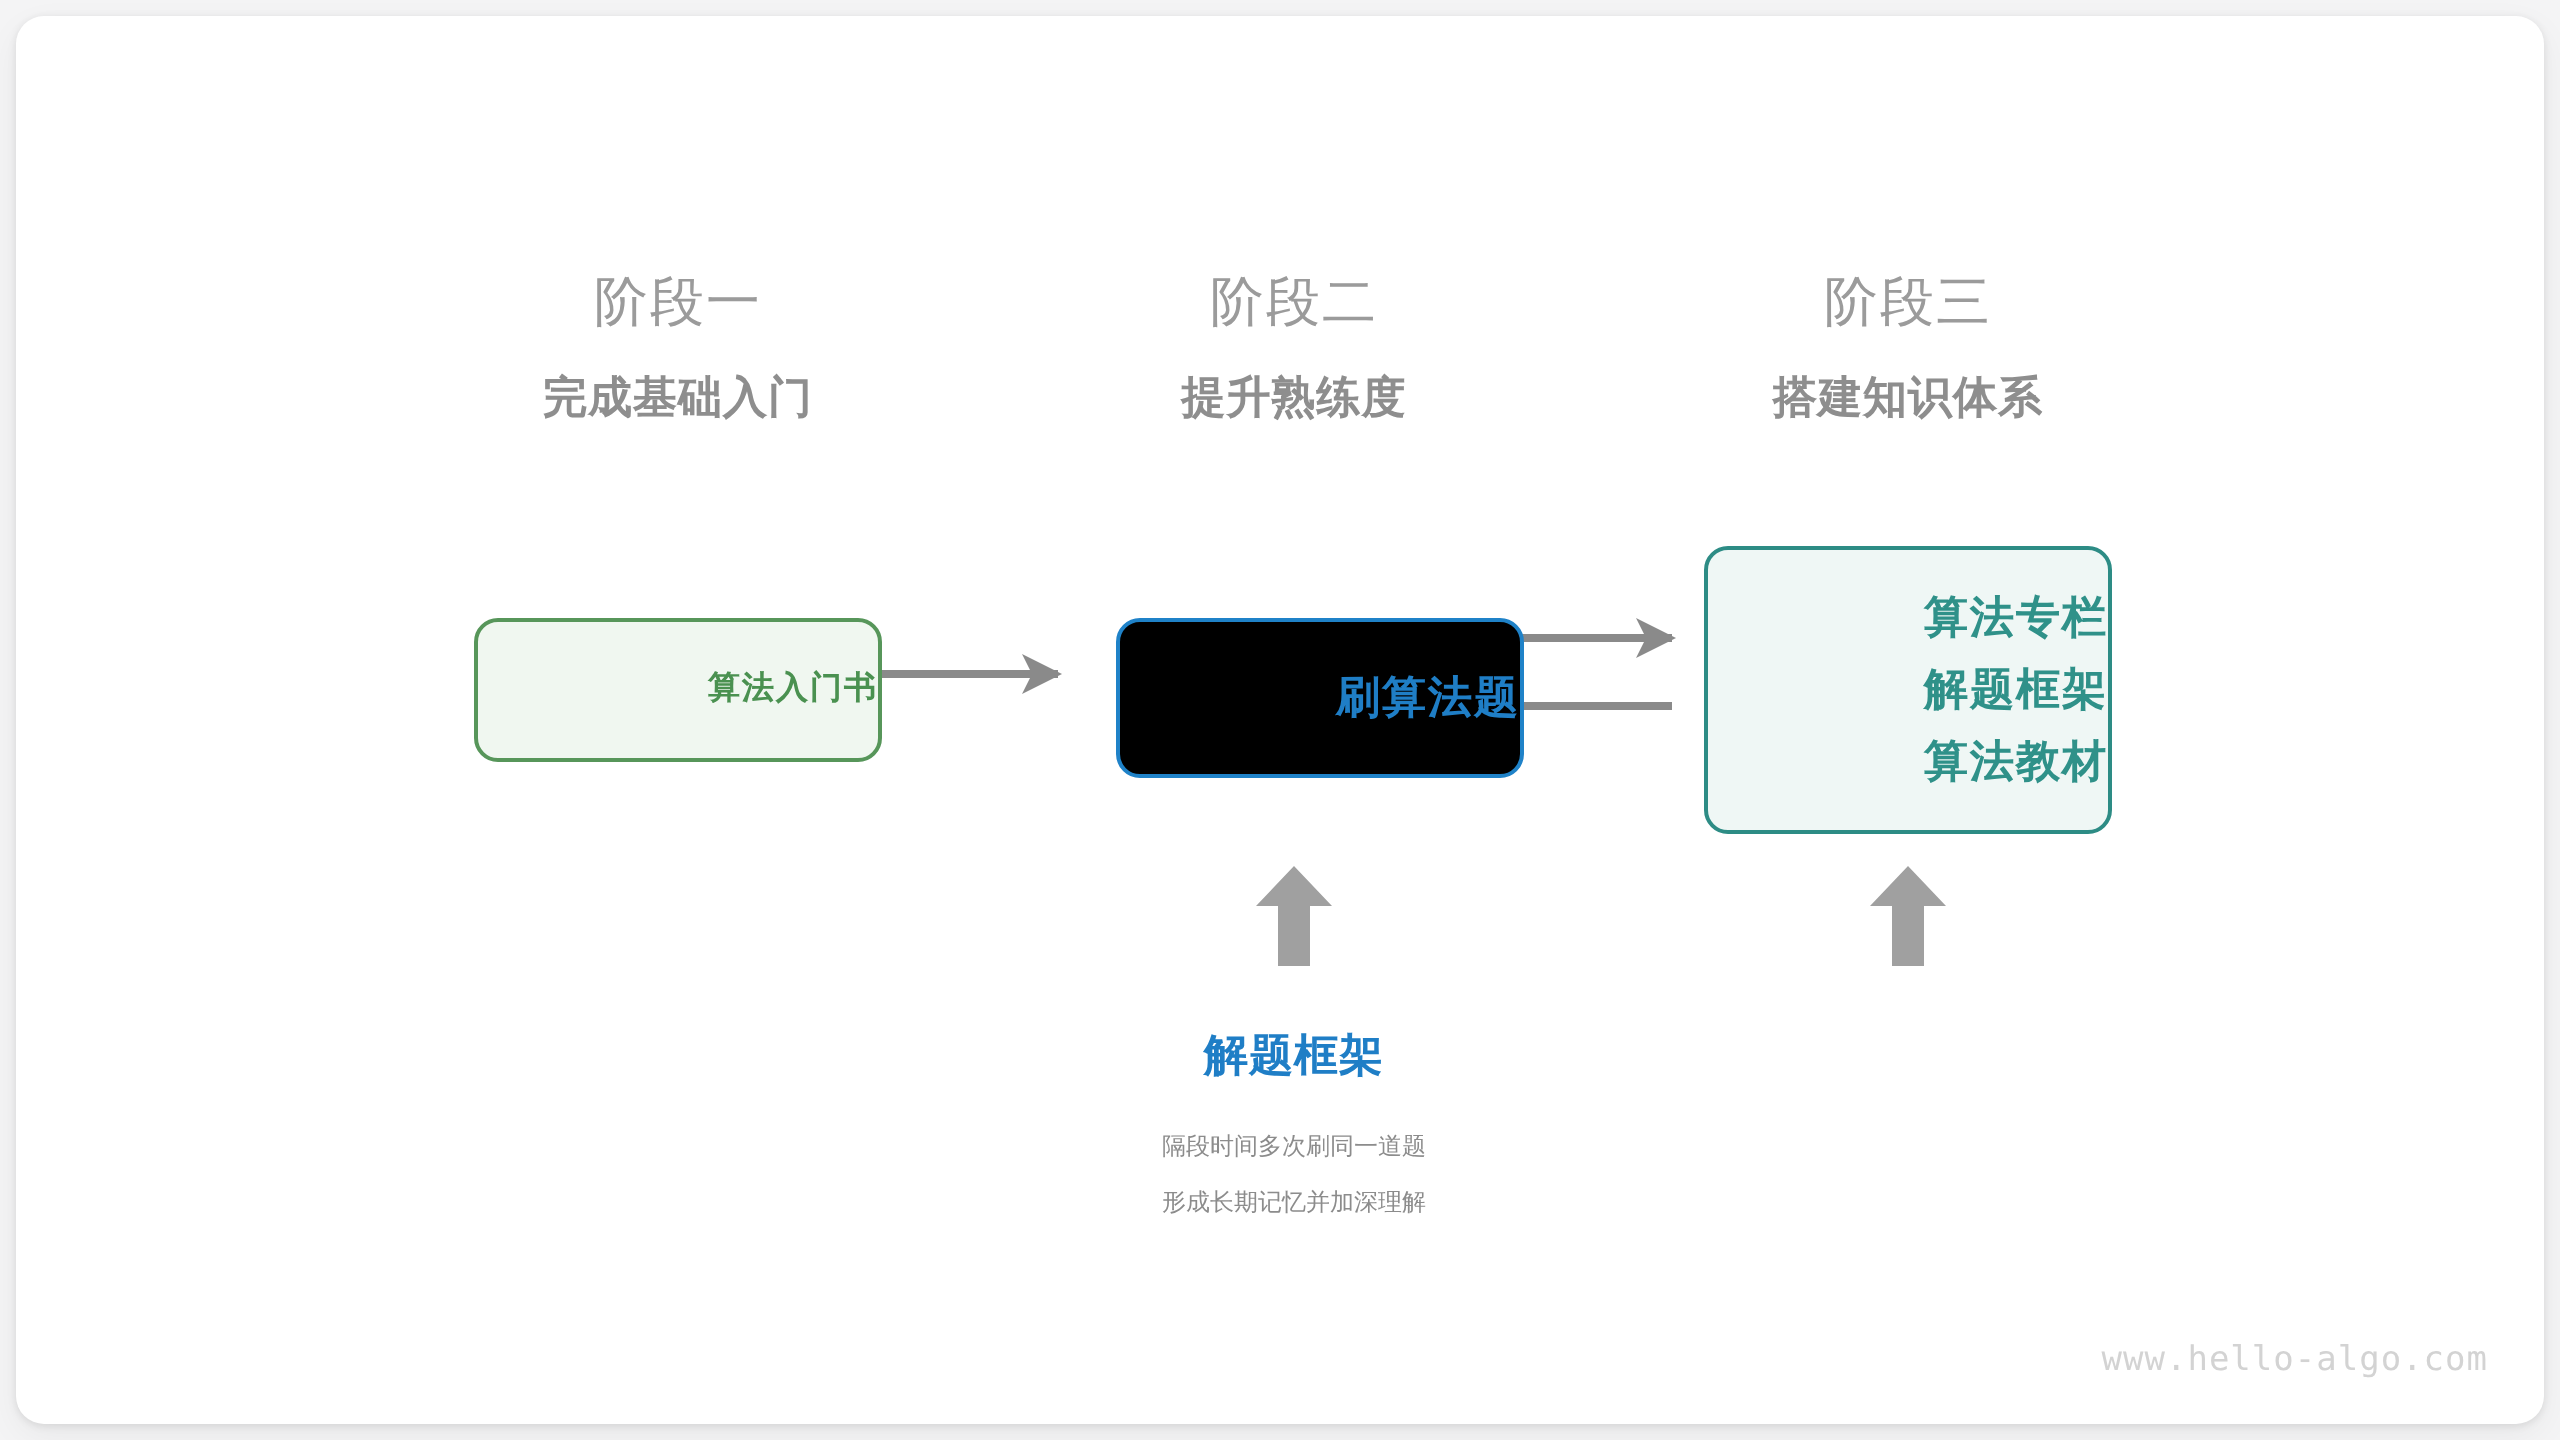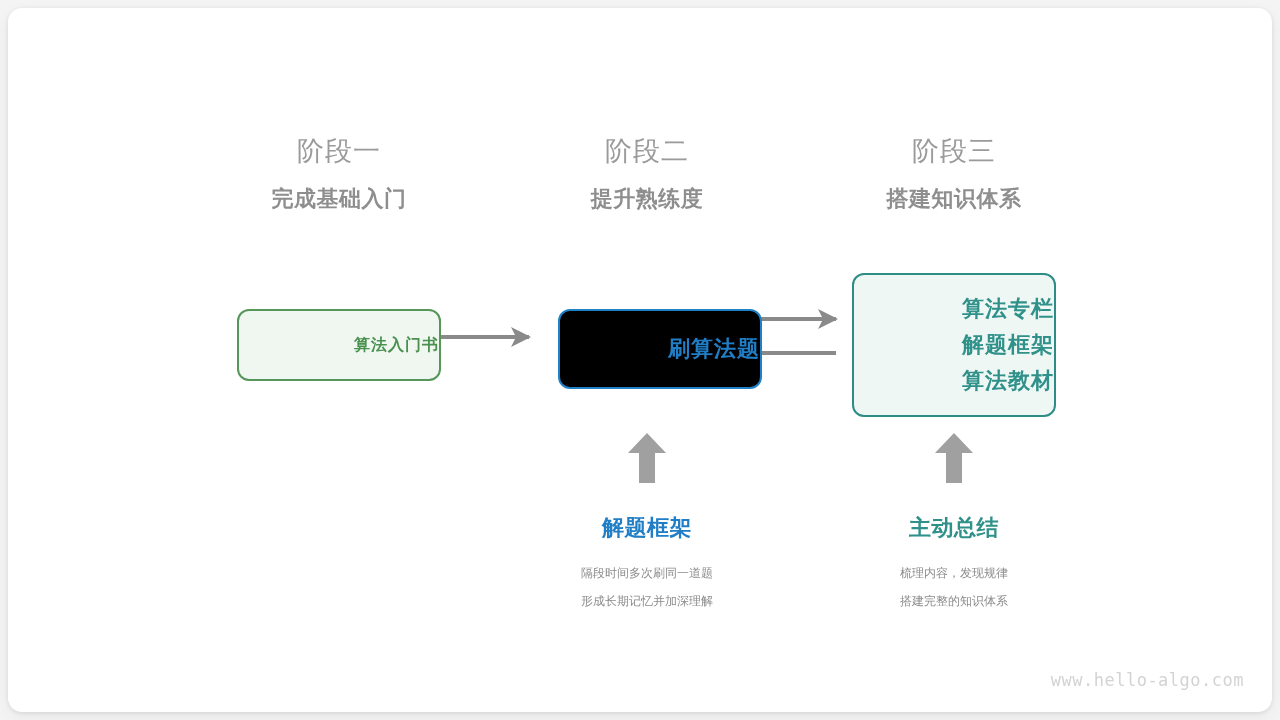--- a/index.html
+++ b/index.html
@@ -195,24 +195,17 @@
     </div>
 
     <div class="note-col" style="left:489px; top:505px;">
       <div class="note-title blue">解题框架</div>
       <div class="note-desc">
         <div>隔段时间多次刷同一道题</div>
         <div>形成长期记忆并加深理解</div>
       </div>
     </div>
 
-    <div class="note-col" style="left:796px; top:505px;">
-      <div class="note-title teal">主动总结</div>
-      <div class="note-desc">
-        <div>梳理内容，发现规律</div>
-        <div>搭建完整的知识体系</div>
-      </div>
-    </div>
 
     <div id="watermark">www.hello-algo.com</div>
 
   </div>
 </div>
 
 </body></html>

